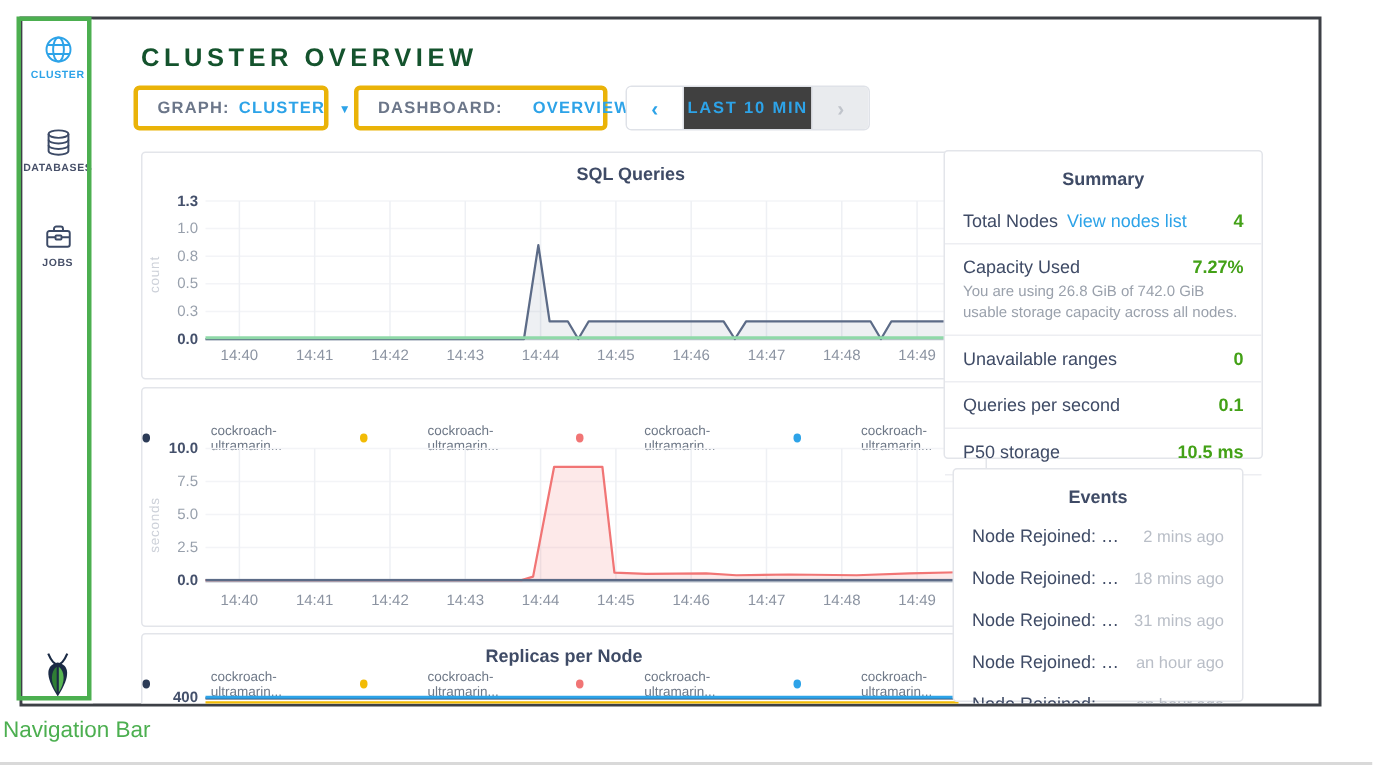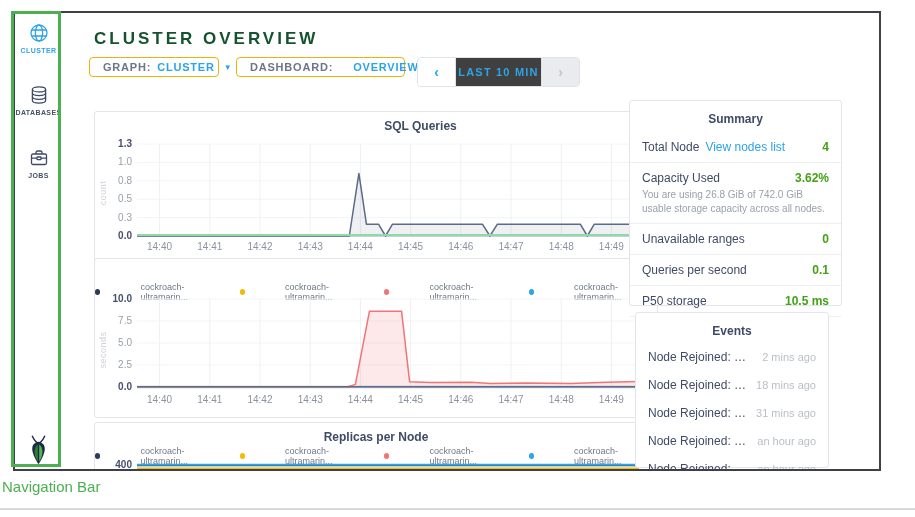--- a/index.html
+++ b/index.html
@@ -21,39 +21,39 @@
 
   
   .nav-annotation { position:absolute; left:11px; top:11px; width:50px; height:456px;
     border:3px solid #4caf50; z-index:50; pointer-events:none; }
   .annotation-label { position:absolute; left:2px; top:478px; font-size:15px; color:#4caf50; }
   .bottom-rule { position:absolute; left:0; top:508px; width:915px; height:2px; background:#d9d9d9; }
 
   
   .page-title { position:absolute; left:79px; top:16px; font-size:17px; font-weight:700;
     letter-spacing:3px; color:#14532d; }
-  .dd { position:absolute; top:44px; height:20px; display:flex; align-items:center; gap:6px;
-    padding:0 13px; background:#fff; border:1px solid #eab308; border-radius:4px; cursor:pointer; }
+  .dd { position:absolute; top:44px; height:30px; display:flex; align-items:center; gap:6px;
+    padding:0 13px; background:#fff; border:3px solid #eab308; border-radius:4px; cursor:pointer; }
   .dd-label { font-size:11px; font-weight:600; color:#6b7689; letter-spacing:.8px; }
   .dd-value { font-size:11px; font-weight:700; color:#2da3e8; letter-spacing:.8px; }
   .dd-caret { color:#2da3e8; font-size:8px; margin-left:3px; }
   #dd-graph { left:74px; width:130px; }
   #dd-dashboard { left:221px; width:169px;gap:20px; }
   .timenav { position:absolute; left:402px; top:44px; width:163px; height:30px; display:flex;
     border:1px solid #dfe2e8; border-radius:4px; overflow:hidden; background:#fff; }
   .tn-prev { width:38px; display:flex; align-items:center; justify-content:center; color:#2da3e8;
     font-size:14px; font-weight:700; border-right:1px solid #dfe2e8; cursor:pointer; background:#fff; }
   .tn-range { flex:1; display:flex; align-items:center; justify-content:center; font-size:11px;
     font-weight:700; letter-spacing:1.2px; color:#2da3e8; cursor:pointer; background:#404040; }
   .tn-next { width:38px; display:flex; align-items:center; justify-content:center; color:#c0c4cb;
     font-size:14px; font-weight:700; border-left:1px solid #dfe2e8; background:#e9ebee; cursor:default; }
 
   
   .panel { position:absolute; background:#fff; border:1px solid #e3e5ea; border-radius:3px; }
-  #chart-0 { left:79px; top:98px;  width:653px; height:152px; }
+  #chart-0 { left:79px; top:88px;  width:653px; height:152px; }
   #chart-1 { left:79px; top:245px; width:564px; height:160px; }
   #chart-2 { left:79px; top:409px; width:564px; height:200px; }
   #summary-panel { left:614px; top:87px;  width:213px; height:206px; }
   #events-panel  { left:620px; top:299px; width:194px; height:156px; }
 
   .chart-title { position:absolute; top:7px; left:0; right:0; text-align:center; font-size:12px;
     font-weight:700; color:#3f4b66; }
   .info-icon { position:absolute; top:7px; right:9px; width:12px; height:12px; border:1px solid #c6cad2;
     border-radius:50%; color:#c6cad2; font-size:8px; line-height:10px; text-align:center; cursor:pointer; }
   .info-icon::after { content:"i"; }
@@ -276,29 +276,29 @@
         <path d="M30.0 7.8 L532.0 7.8" fill="none" stroke="#2da3e8" stroke-width="2" stroke-linejoin="round"></path>
         <text x="25" y="10.750599520383691" text-anchor="end" font-size="10" fill="#44506b" font-weight="bold" font-family="Liberation Sans, sans-serif">400</text>
       </svg>
   </div>
 
   <div class="panel" id="summary-panel">
     <div class="panel-title">Summary</div>
     <div id="summary-rows">
         <div class="sum-row">
           <div class="sum-line">
-            <span class="sum-label">Total Node</span>
+            <span class="sum-label">Total Nodes</span>
             <span class="sum-link">View nodes list</span>
             <span class="sum-value">4</span>
           </div>
         </div>
         <div class="sum-row">
           <div class="sum-line">
             <span class="sum-label">Capacity Used</span>
-            <span class="sum-value">3.62%</span>
+            <span class="sum-value">7.27%</span>
           </div>
           <div class="sum-sub">You are using 26.8 GiB of 742.0 GiB usable storage capacity across all nodes.</div>
         </div>
         <div class="sum-row">
           <div class="sum-line">
             <span class="sum-label">Unavailable ranges</span>
             <span class="sum-value">0</span>
           </div>
         </div>
         <div class="sum-row">

